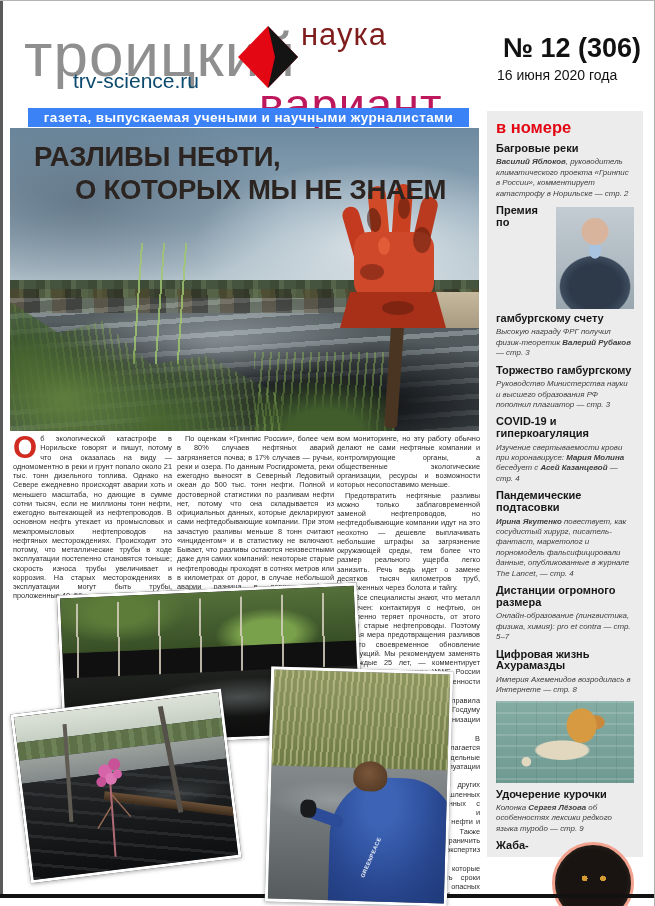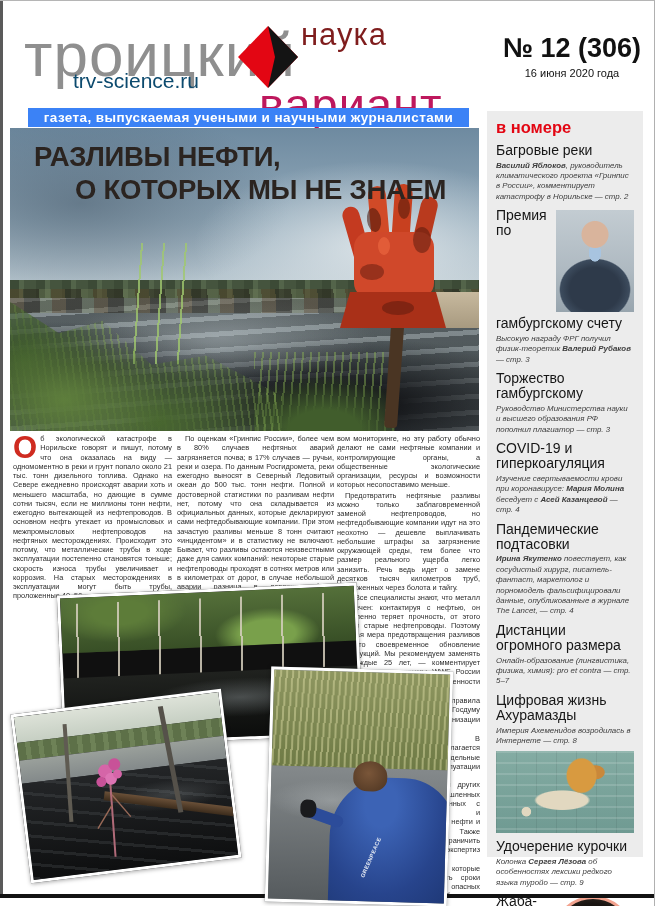--- a/index.html
+++ b/index.html
@@ -10,21 +10,21 @@
   .page-left-edge { position:absolute; left:0; top:0; width:3px; height:897px; background:#5a5a5a; }
   .page-bottom-rule { position:absolute; left:0; top:893px; width:655px; height:4px; background:#121212; }
 
   
   .m-gray   { position:absolute; left:24px; top:18px; font-size:62px; font-weight:400; color:#8f8f8f; letter-spacing:1px; }
   .m-diamond{ position:absolute; left:237px; top:24px; width:62px; height:64px; }
   .m-red    { position:absolute; left:301px; top:16px; font-size:31px; font-weight:500; color:#7f1d1d; letter-spacing:1px; }
   .m-black  { position:absolute; left:259px; top:40px; font-size:47px; font-weight:500; color:#be185d; letter-spacing:1px;margin-top:36px; }
   .m-site   { position:absolute; left:73px; top:68px; font-size:21px; color:#0c4a6e; text-decoration:none; }
   .m-issue  { position:absolute; left:497px; top:32px; width:150px; text-align:center; font-size:27px; font-weight:600; color:#111; }
-  .m-date   { position:absolute; left:497px; top:66px; width:150px; text-align:center; font-size:11px; color:#111; }
+  .m-date   { position:absolute; left:497px; top:66px; width:150px; font-size:14px; color:#111; }
   .banner   { position:absolute; left:28px; top:107px; width:441px; height:19px; background:#3b82f6;
               color:#fff; font-size:13.5px; font-weight:700; display:flex; align-items:center; justify-content:center; letter-spacing:.4px; }
 
   
   .hero { position:absolute; left:10px; top:127px; width:469px; height:303px; overflow:hidden; background:#8b5cf6; }
   .hero .sky { position:absolute; inset:0 0 45% 0;
        background:radial-gradient(ellipse 260px 120px at 78% 70%, rgba(235,240,242,.75), transparent 70%),
                   radial-gradient(ellipse 300px 140px at 15% 45%, rgba(70,88,104,.55), transparent 70%),
                   linear-gradient(180deg,#6e8aa0 0%,#93aaba 55%,#c0cdd4 100%); }
   .hero .treeline { position:absolute; left:0; right:0; top:50%; height:7%;
@@ -102,21 +102,21 @@
        background:radial-gradient(ellipse at 40% 20%, #3c63b5 15%, #27448c 60%, #1c3570 100%); border-radius:45% 42% 0 0; }
   .photoC .hair { position:absolute; right:34%; bottom:48%; width:34px; height:30px; background:radial-gradient(circle at 45% 40%, #7a5639, #4c3421); border-radius:50% 50% 42% 42%; }
   .photoC .gp-label { position:absolute; right:30%; bottom:18%; color:#e8edf5; font-size:5.5px; font-weight:700; letter-spacing:.5px; transform:rotate(-68deg); }
   .photoC .arm { position:absolute; right:58%; bottom:34%; width:44px; height:12px; background:#2c4c9a; border-radius:6px; transform:rotate(18deg); }
   .photoC .gloveC { position:absolute; right:74%; bottom:36%; width:16px; height:18px; background:#1a1b1d; border-radius:40%; }
 
   
   .sidebar { position:absolute; left:487px; top:110px; width:156px; height:746px; background:#ececec; padding:7px 9px 8px 9px; }
   .sb-head { color:#e30613; font-size:16.5px; font-weight:700; margin-bottom:4px; }
   .sb-item { margin-bottom:3px; }
-  .sb-h { font-size:14px; font-weight:400; color:#161616; line-height:1.08; margin:6px 0 2.5px; }
+  .sb-h { font-size:11px; font-weight:700; color:#161616; line-height:1.08; margin:6px 0 2.5px; }
   .sb-t { font-size:7.9px; font-style:italic; color:#3c3c3c; line-height:1.32; }
   .sb-t .b { font-weight:700; }
   .sb-photo { background:#cfd4d8; }
   .sb-photo.rubakov { float:right; width:78px; height:102px; margin:2px 0 4px 6px;
        background:radial-gradient(circle at 50% 24%, #d9b49c 0 13px, transparent 14px),
                   radial-gradient(ellipse 10px 14px at 50% 42%, #a8c4e0 60%, transparent 65%),
                   radial-gradient(ellipse 46px 40px at 50% 78%, #2e3a4a 55%, #3d4c5e 75%, transparent 78%),
                   linear-gradient(180deg,#c3ccd2 0%,#aeb9c1 60%,#98a5ae 100%); }
   .sb-photo.lion { width:100%; height:82px; margin:5px 0 3px;
        background:radial-gradient(ellipse 26px 30px at 62% 30%, #d89a40 55%, transparent 60%),

